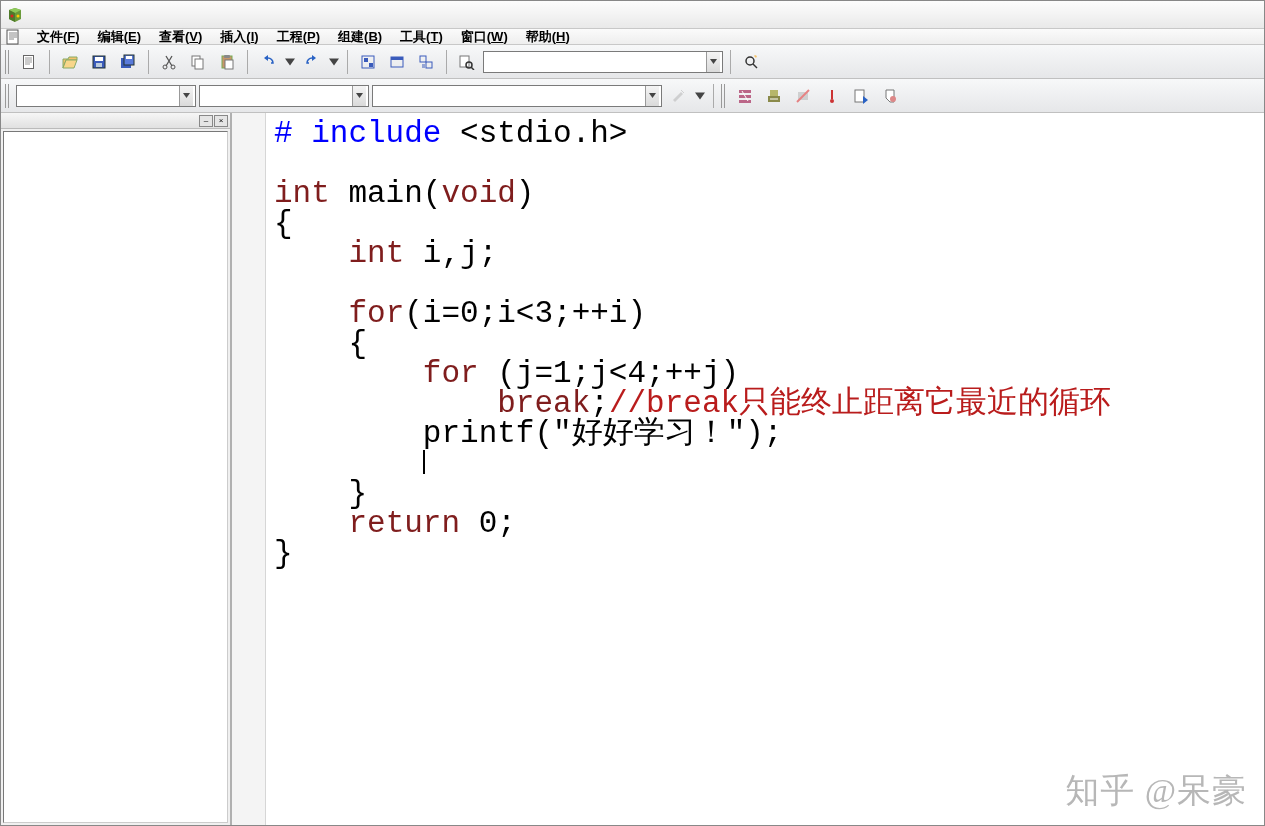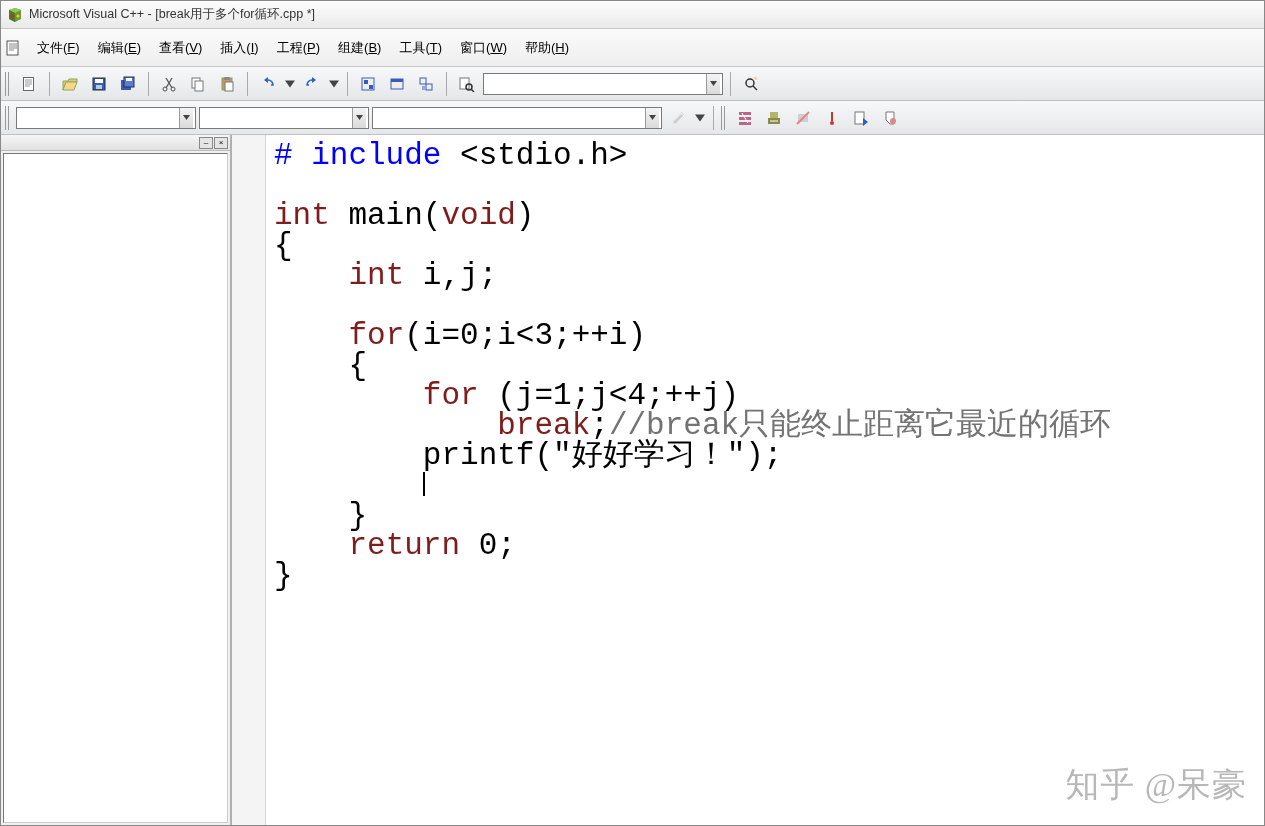--- a/index.html
+++ b/index.html
@@ -14,23 +14,24 @@
 .titlebar {
   height:28px; display:flex; align-items:center; gap:6px;
   padding:0 6px;
   background:linear-gradient(#fdfdfd,#e9e9e9);
   border-bottom:1px solid #c8c8c8; color:#333;
 }
 .app-icon{width:16px;height:16px;flex:0 0 auto}
 .titlebar-text{font-size:12.5px}
 
 .menubar{
-  height:38px;display:flex;align-items:center;gap:2px;padding:0 4px;
+  height:16px;display:flex;align-items:center;gap:2px;padding:0 4px;
   background:linear-gradient(#fbfbfb,#eeeeee);
   border-bottom:1px solid #c8c8c8;
+  font-weight:bold;
 }
 .doc-icon{width:16px;height:16px;margin-right:6px}
 .menu-item{padding:4px 8px;font-size:13px;cursor:default}
 .menu-item .mn{text-decoration:underline}
 
 .toolbar{
   height:34px;display:flex;align-items:center;gap:3px;padding:0 4px;
   background:linear-gradient(#f7f8f9,#e6e7e9);
   border-bottom:1px solid #c0c0c0;
 }
@@ -57,41 +58,40 @@
 .sidebar-body{flex:1;background:#fff;border:1px inset #ccc;margin:2px}
 .editor-col{flex:1;display:flex;min-width:0}
 .gutter{width:34px;background:#f4f4f4;border-right:1px solid #d6d6d6}
 .editor{
   flex:1;background:#fff;padding:6px 8px;overflow:auto;
   font-family:"新宋体","NSimSun","SimSun","Courier New",monospace;
   font-size:31px;line-height:30px;white-space:pre;color:#000;
 }
 .kw{color:#7f1d1d}
 .pp{color:#0000ff}
-.cm{color:#737373}
+.cm{color:#b91c1c}
 .caret{display:inline-block;width:0;height:24px;border-left:2px solid #000;vertical-align:-2px;animation:blink 1s step-end infinite}
 @keyframes blink{50%{opacity:0}}
 
 .watermark{
-  position:absolute;right:18px;bottom:18px;font-size:34px;color:#999;opacity:.7;
+  position:absolute;right:18px;bottom:12px;font-size:34px;color:#999;opacity:.7;
   font-family:"Microsoft YaHei";pointer-events:none;letter-spacing:1px;
 }
 </style>
 </head>
 <body>
 
 <div class="titlebar">
   <svg class="app-icon" viewBox="0 0 16 16">
     <path d="M2 3 L8 1 L14 3 L14 12 L8 15 L2 12 Z" fill="#6a9a3a"></path>
     <path d="M8 1 L14 3 L8 6 L2 3 Z" fill="#8ec95a"></path>
     <path d="M2 3 L8 6 L8 15 L2 12 Z" fill="#4f7a2a"></path>
     <circle cx="5" cy="9" r="1.5" fill="#d22"></circle>
     <circle cx="11" cy="9" r="1.5" fill="#fc0"></circle>
   </svg>
-  <span class="titlebar-text">Microsoft Visual C++ - [break用于多个for循环.cpp *]</span>
 </div>
 
 <div class="menubar">
   <svg class="doc-icon" viewBox="0 0 16 16">
     <rect x="2" y="1" width="11" height="14" fill="#fff" stroke="#555"></rect>
     <path d="M4 4h8M4 6h8M4 8h8M4 10h5" stroke="#888"></path>
   </svg>
   <div class="menu-item"><span>文件</span>(<span class="mn">F</span>)</div>
   <div class="menu-item"><span>编辑</span>(<span class="mn">E</span>)</div>
   <div class="menu-item"><span>查看</span>(<span class="mn">V</span>)</div>

